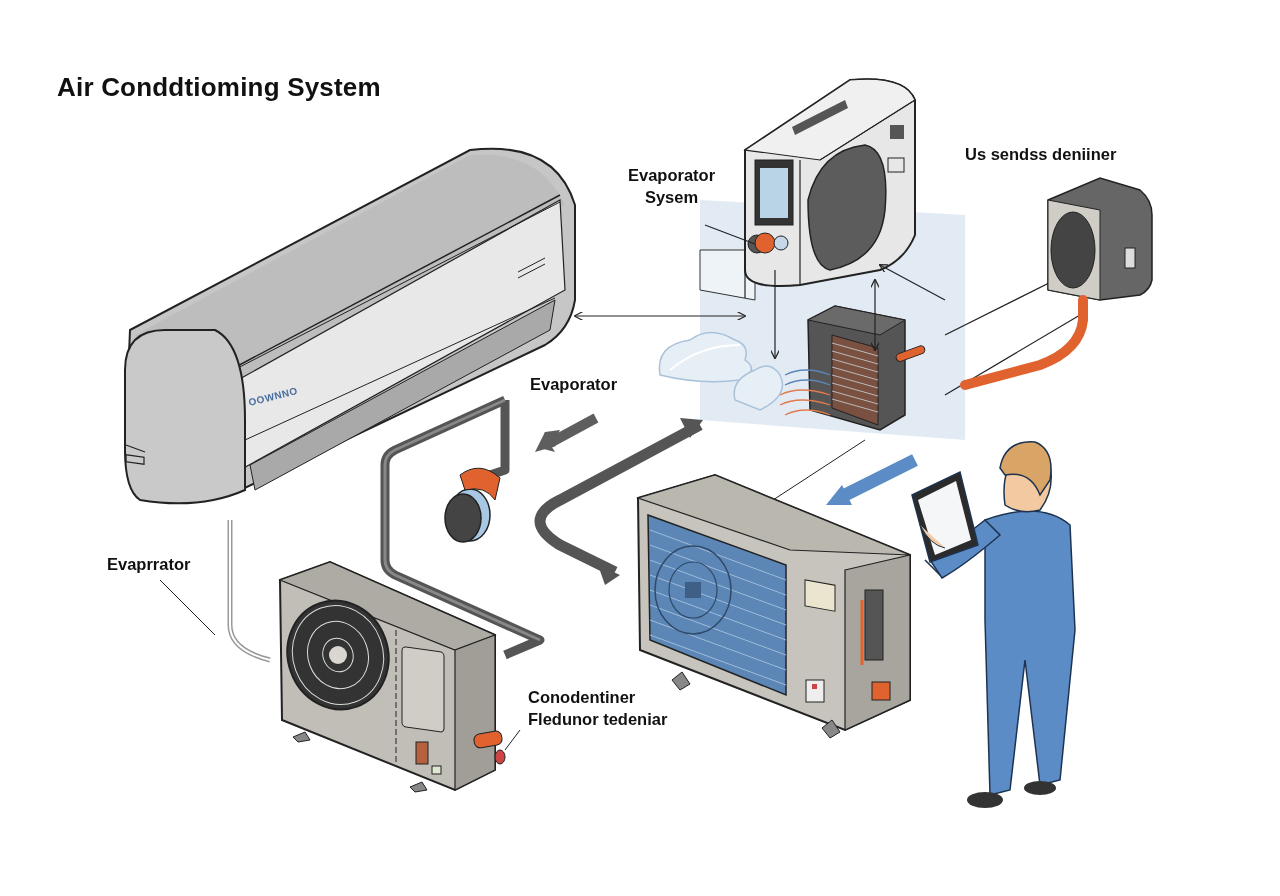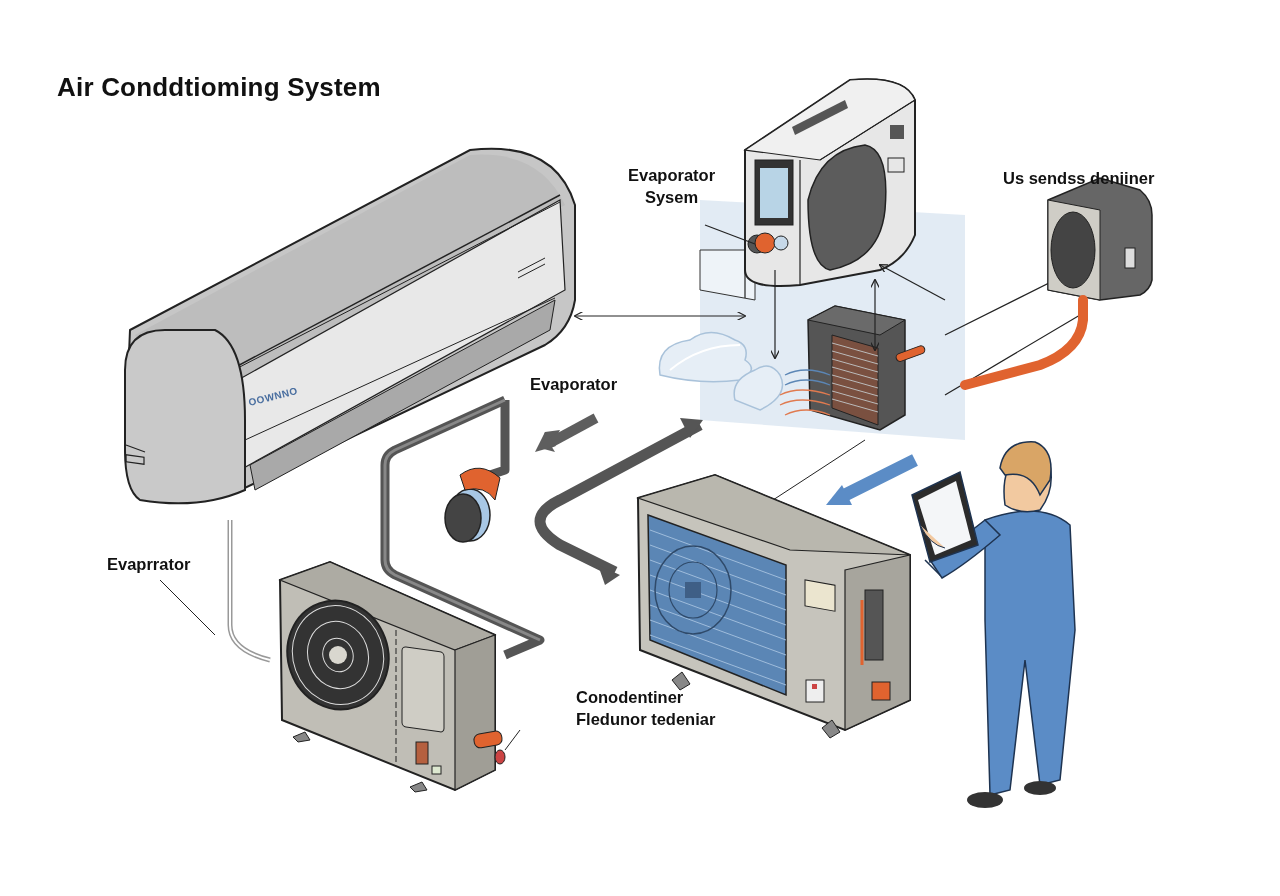--- a/index.html
+++ b/index.html
@@ -187,24 +187,24 @@
   </g>
 </svg>
 
 <div class="title">Air Conddtioming System</div>
 
 <div class="label" style="left:628px; top:164px; text-align:center;">
   <div>Evaporator</div>
   <div>Sysem</div>
 </div>
 
-<div class="label" style="left:1003px; top:143px;margin-top:24px;">Us sendss deniiner</div>
+<div class="label" style="left:965px; top:143px;">Us sendss deniiner</div>
 
 <div class="label" style="left:530px; top:373px;">Evaporator</div>
 
 <div class="label" style="left:107px; top:553px;text-align:right;">Evaprrator</div>
 
-<div class="label" style="left:528px; top:686px;margin-left:48px;">
+<div class="label" style="left:528px; top:686px;">
   <div>Conodentiner</div>
   <div>Fledunor tedeniar</div>
 </div>
 
 <div style="position:absolute; left:248px; top:391px; font-size:10px; color:#4a6fa0; font-weight:bold; transform:rotate(-14deg); letter-spacing:0.5px;">OOWNNO</div>
 
 </body></html>

